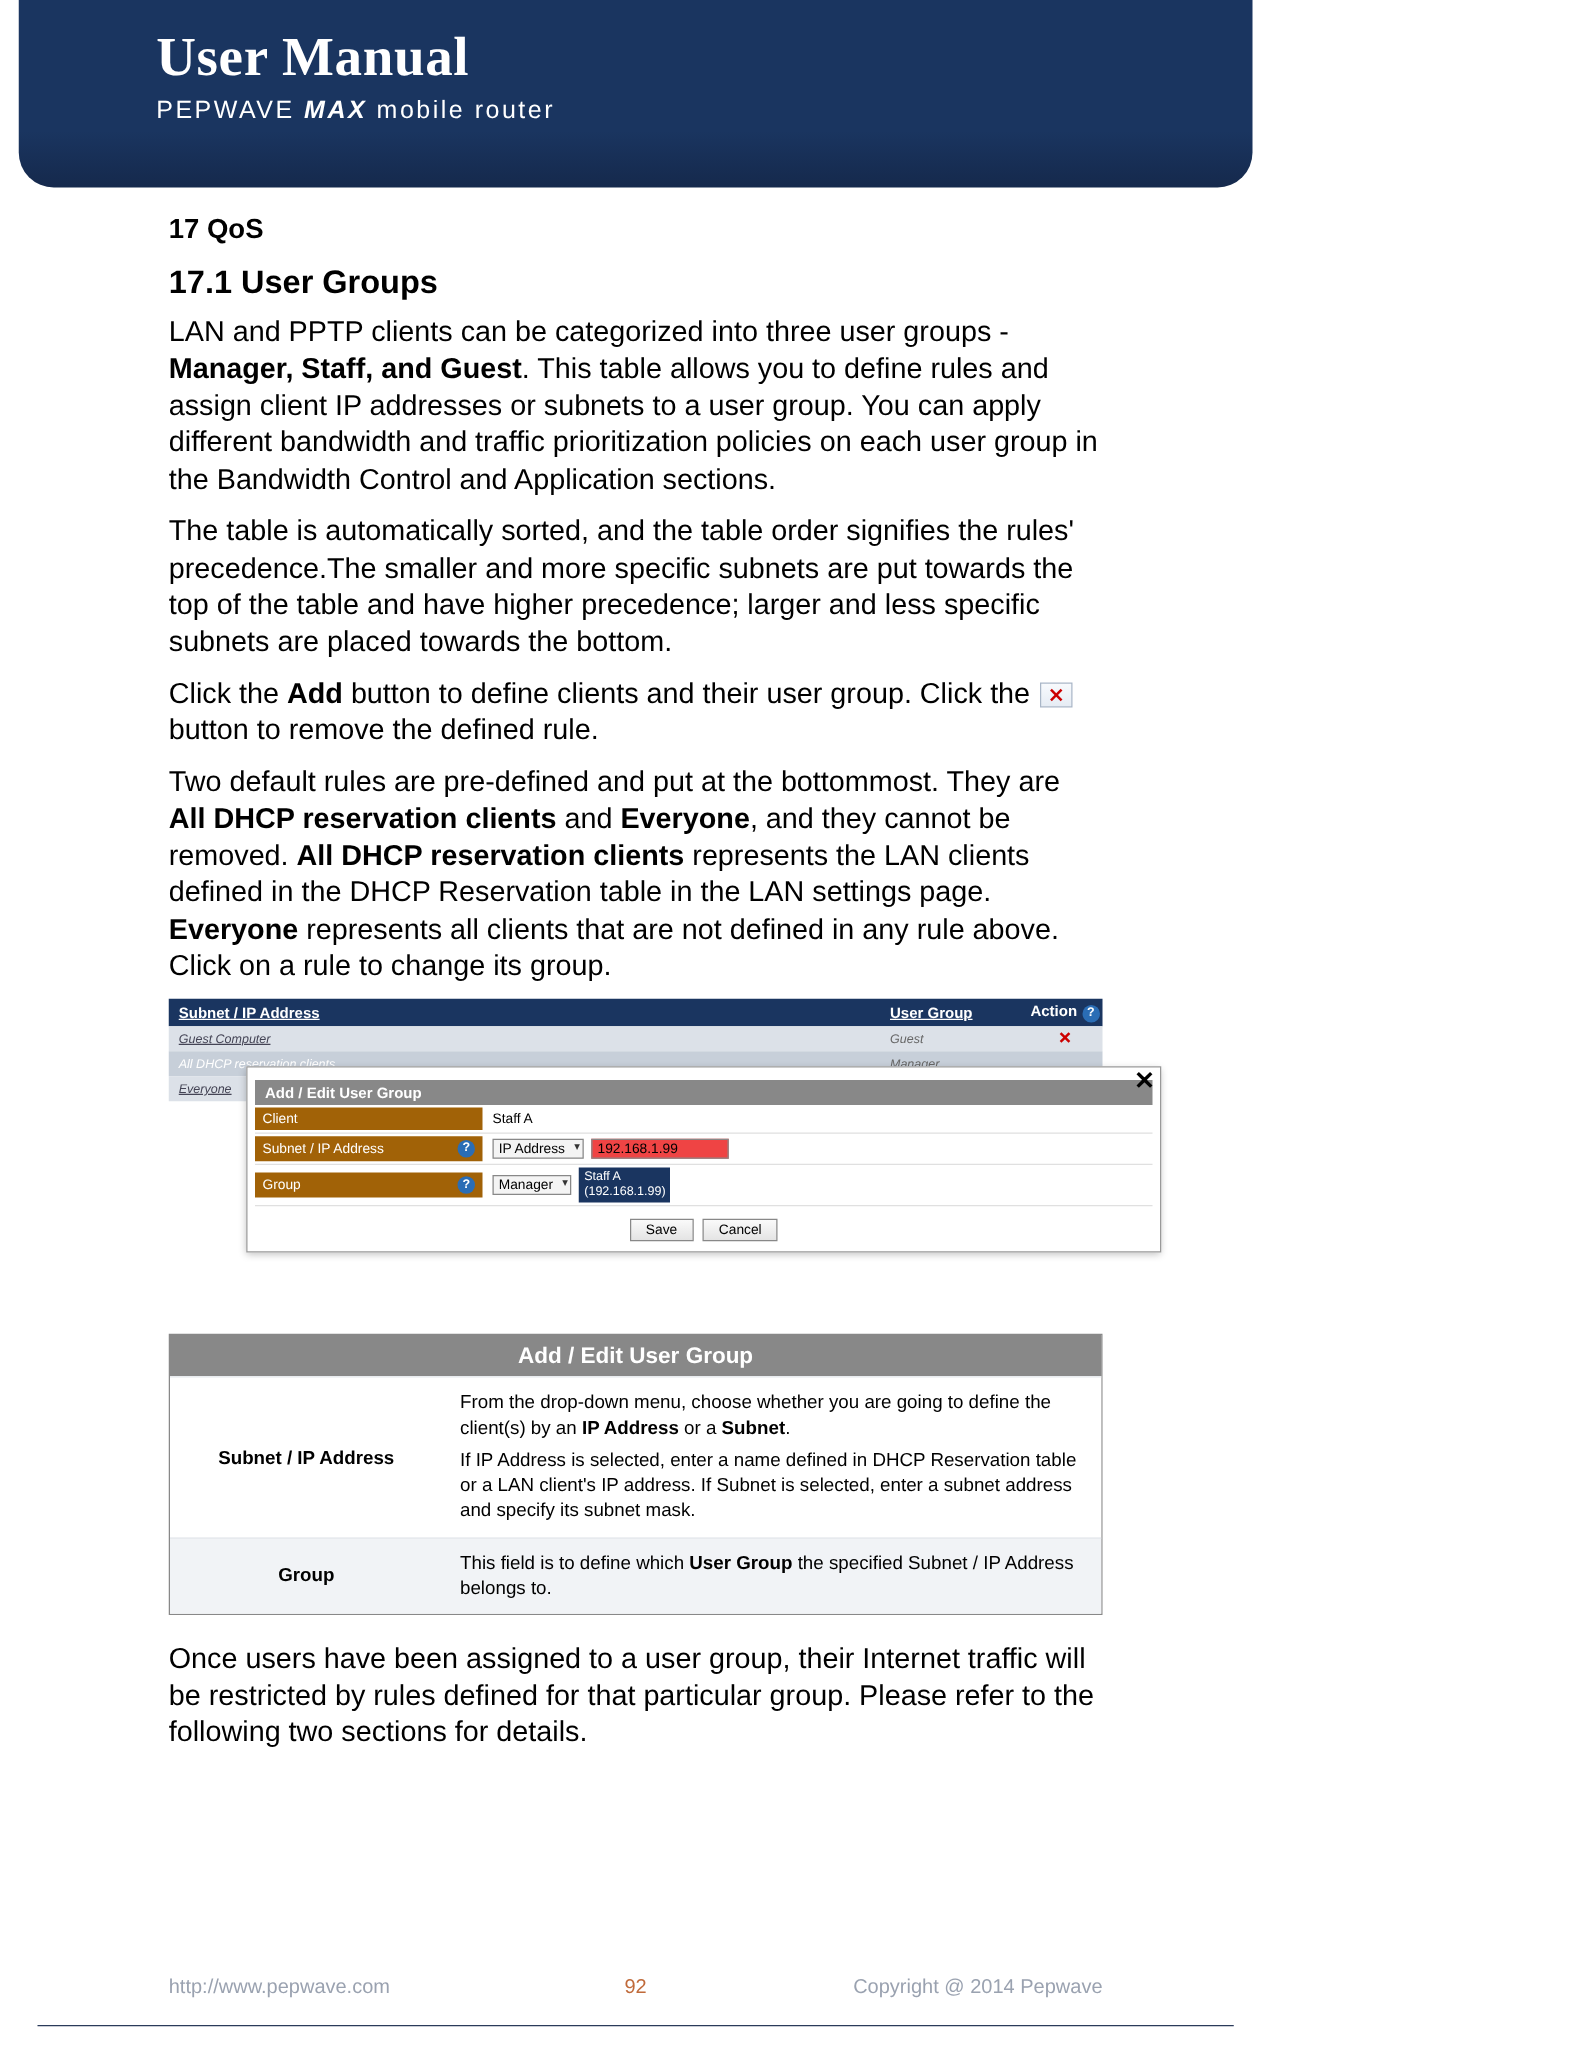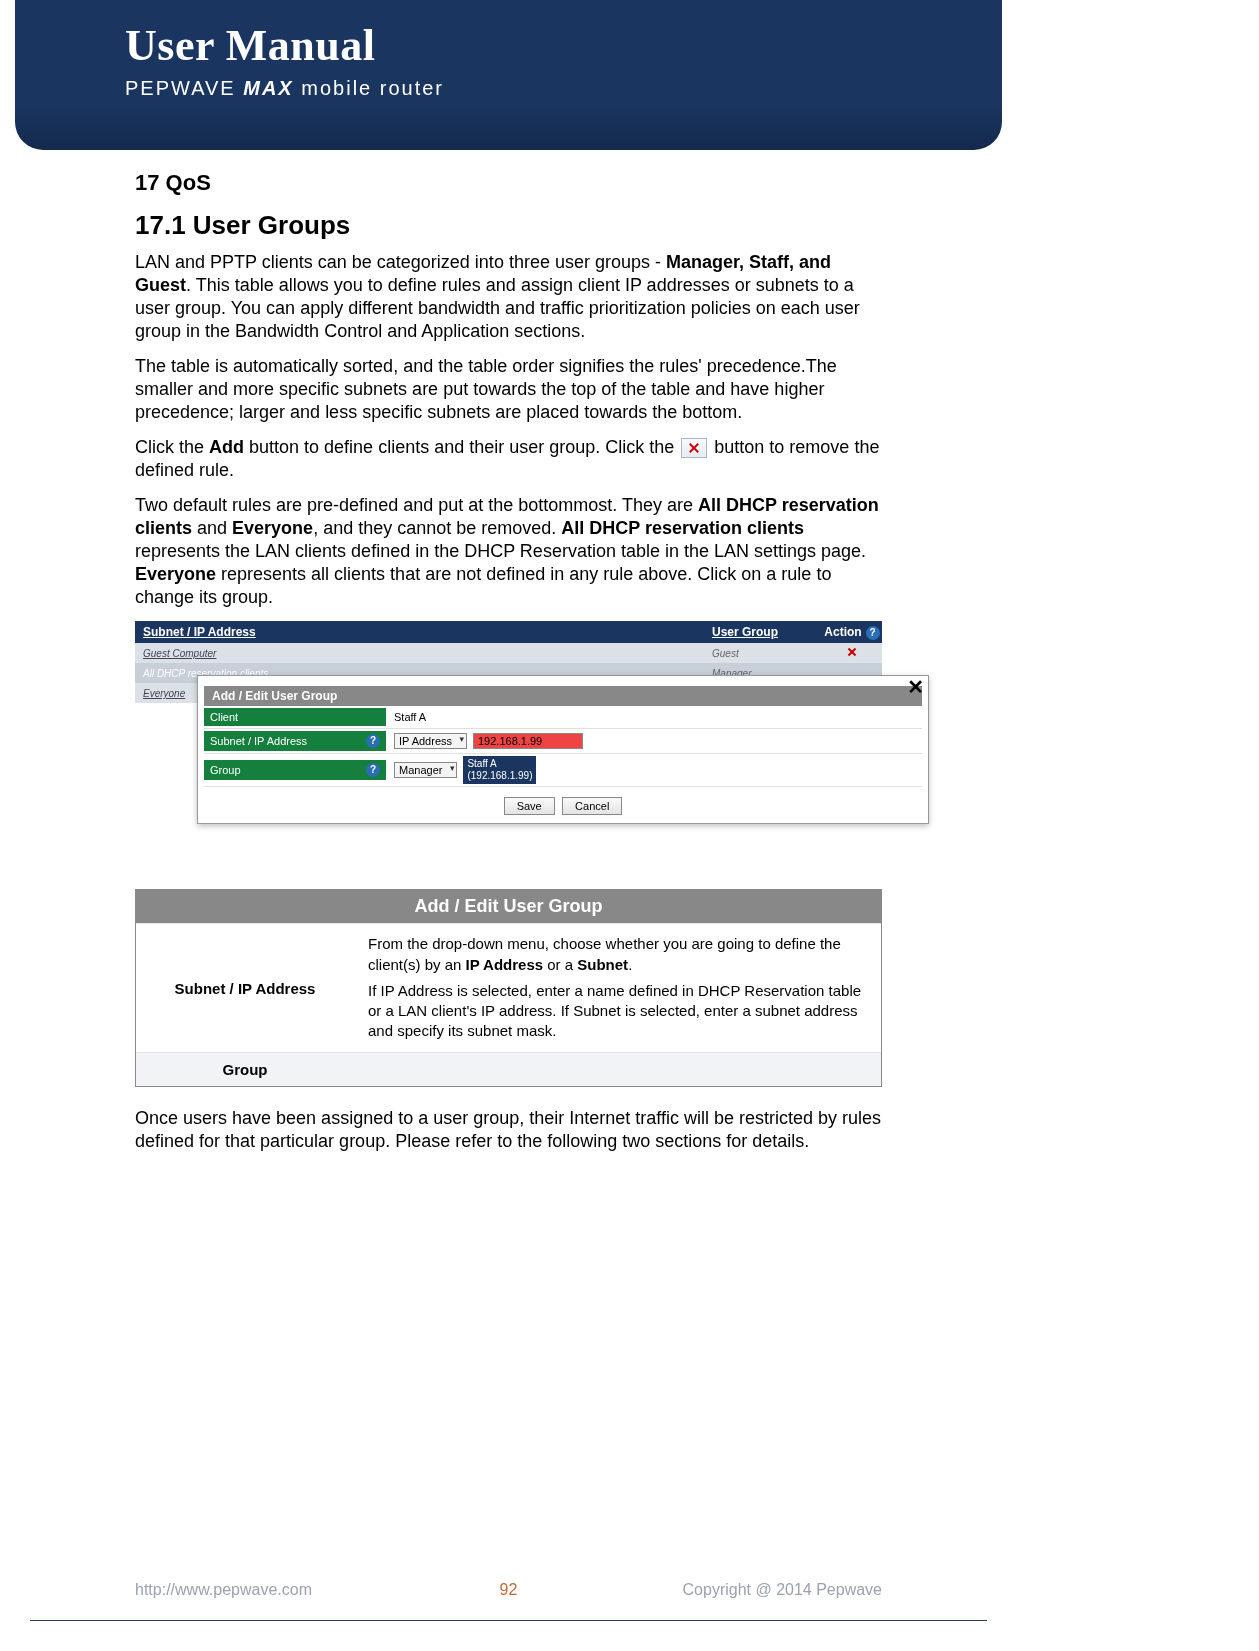--- a/index.html
+++ b/index.html
@@ -61,21 +61,21 @@
     font-size: 22px;
     margin: 10px 0 14px 0;
     font-weight: bold;
   }
   h2.subsection {
     font-size: 26px;
     margin: 0 0 10px 0;
     font-weight: bold;
   }
   p.body {
-    font-size: 18px;
+    font-size: 23px;
     line-height: 1.28;
     margin: 0 0 12px 0;
   }
   .inline-delete-icon {
     display: inline-block;
     width: 24px;
     height: 18px;
     border: 1px solid #a9b6c7;
     background: linear-gradient(#f8fafd,#e6ecf4);
     vertical-align: middle;
@@ -173,21 +173,21 @@
   .popup-row {
     display:flex;
     margin: 0 6px;
     border-bottom:1px solid #e0e0e0;
     align-items:center;
     padding:2px 0;
     font-size:11px;
   }
   .popup-row .label {
     width:170px;
-    background:#15803d;
+    background:#a16207;
     color:#fff;
     padding:3px 6px;
     display:flex;
     justify-content:space-between;
     align-items:center;
   }
   .popup-row .value {
     flex:1;
     padding-left:8px;
     display:flex;
@@ -397,20 +397,23 @@
       <div class="row">
         <div class="k">Subnet / IP Address</div>
         <div class="v">
           <span>From the drop-down menu, choose whether you are going to define the client(s) by an </span><b>IP Address</b><span> or a </span><b>Subnet</b><span>.</span>
           <div style="height:6px;"></div>
           <span>If IP Address is selected, enter a name defined in DHCP Reservation table or a LAN client's IP address. If Subnet is selected, enter a subnet address and specify its subnet mask.</span>
         </div>
       </div>
       <div class="row" style="background:#f1f3f6;">
         <div class="k">Group</div>
+        <div class="v">
+          <span>This field is to define which </span><b>User Group</b><span> the specified Subnet / IP Address belongs to.</span>
+        </div>
       </div>
     </div>
 
     <p class="body">Once users have been assigned to a user group, their Internet traffic will be restricted by rules defined for that particular group. Please refer to the following two sections for details.</p>
   </div>
 
   <div class="footer">
     <div class="fl">http://www.pepwave.com</div>
     <div class="fc">92</div>
     <div class="fr">Copyright @ 2014 Pepwave</div>

